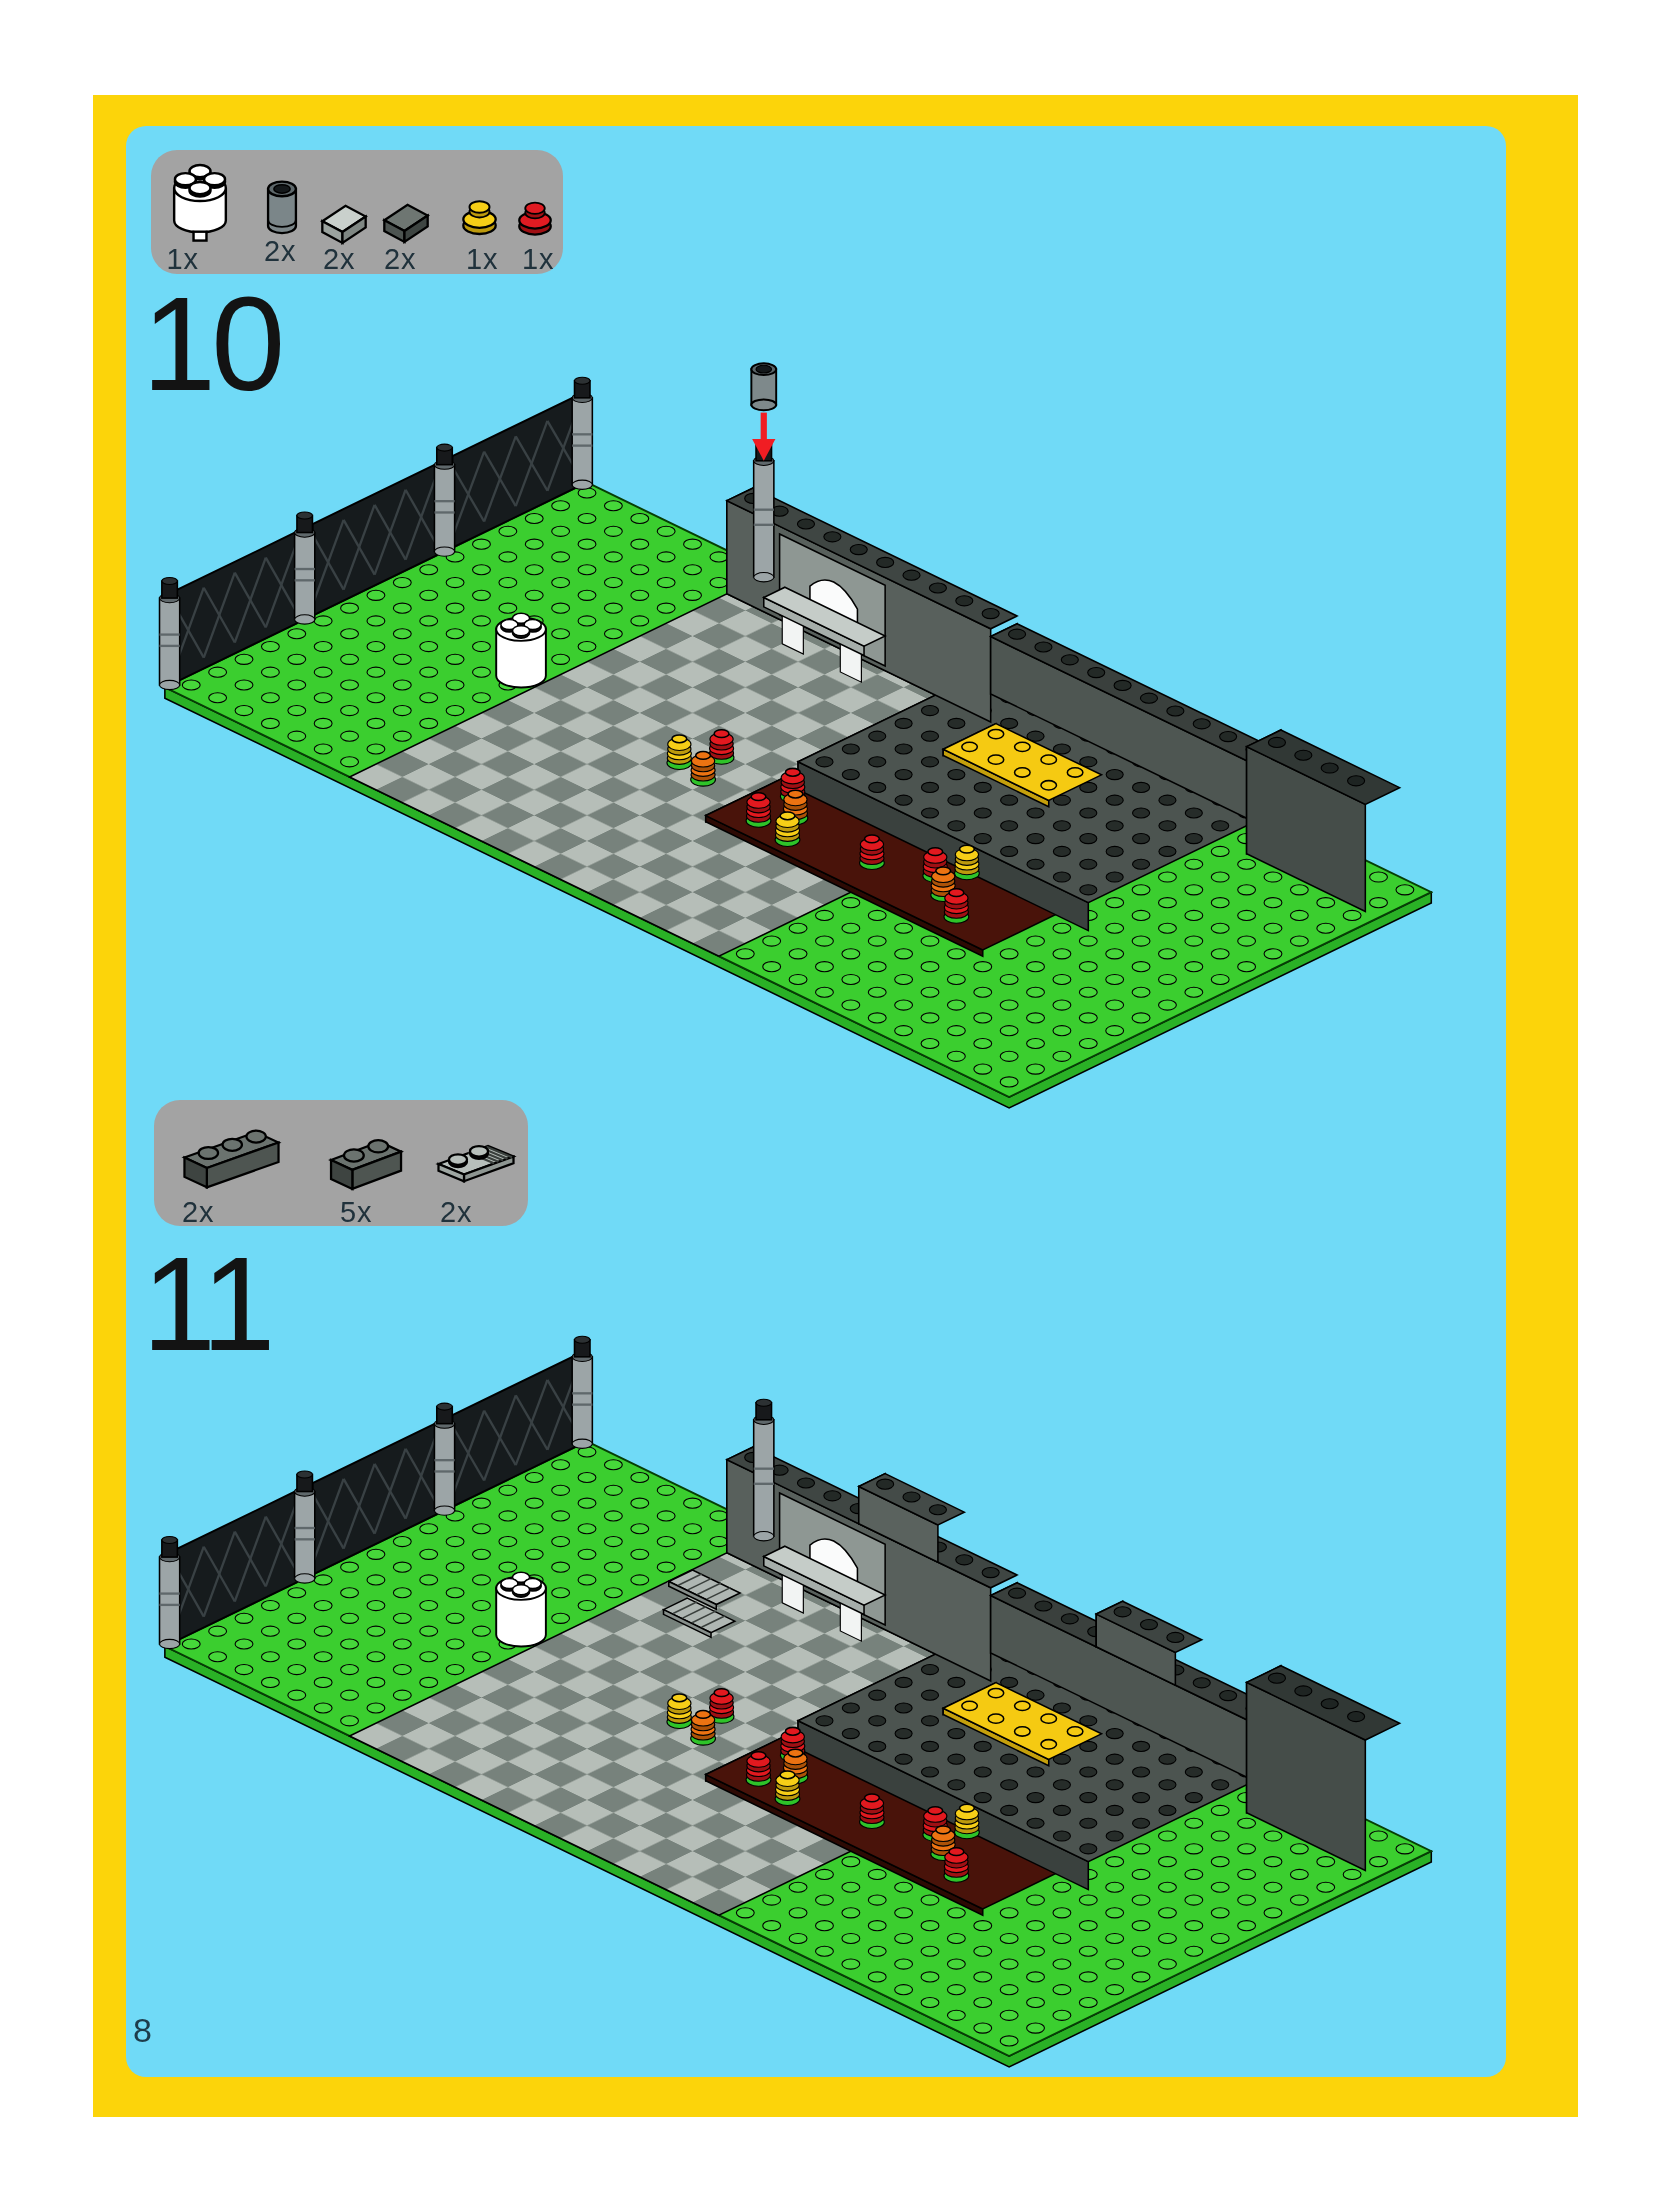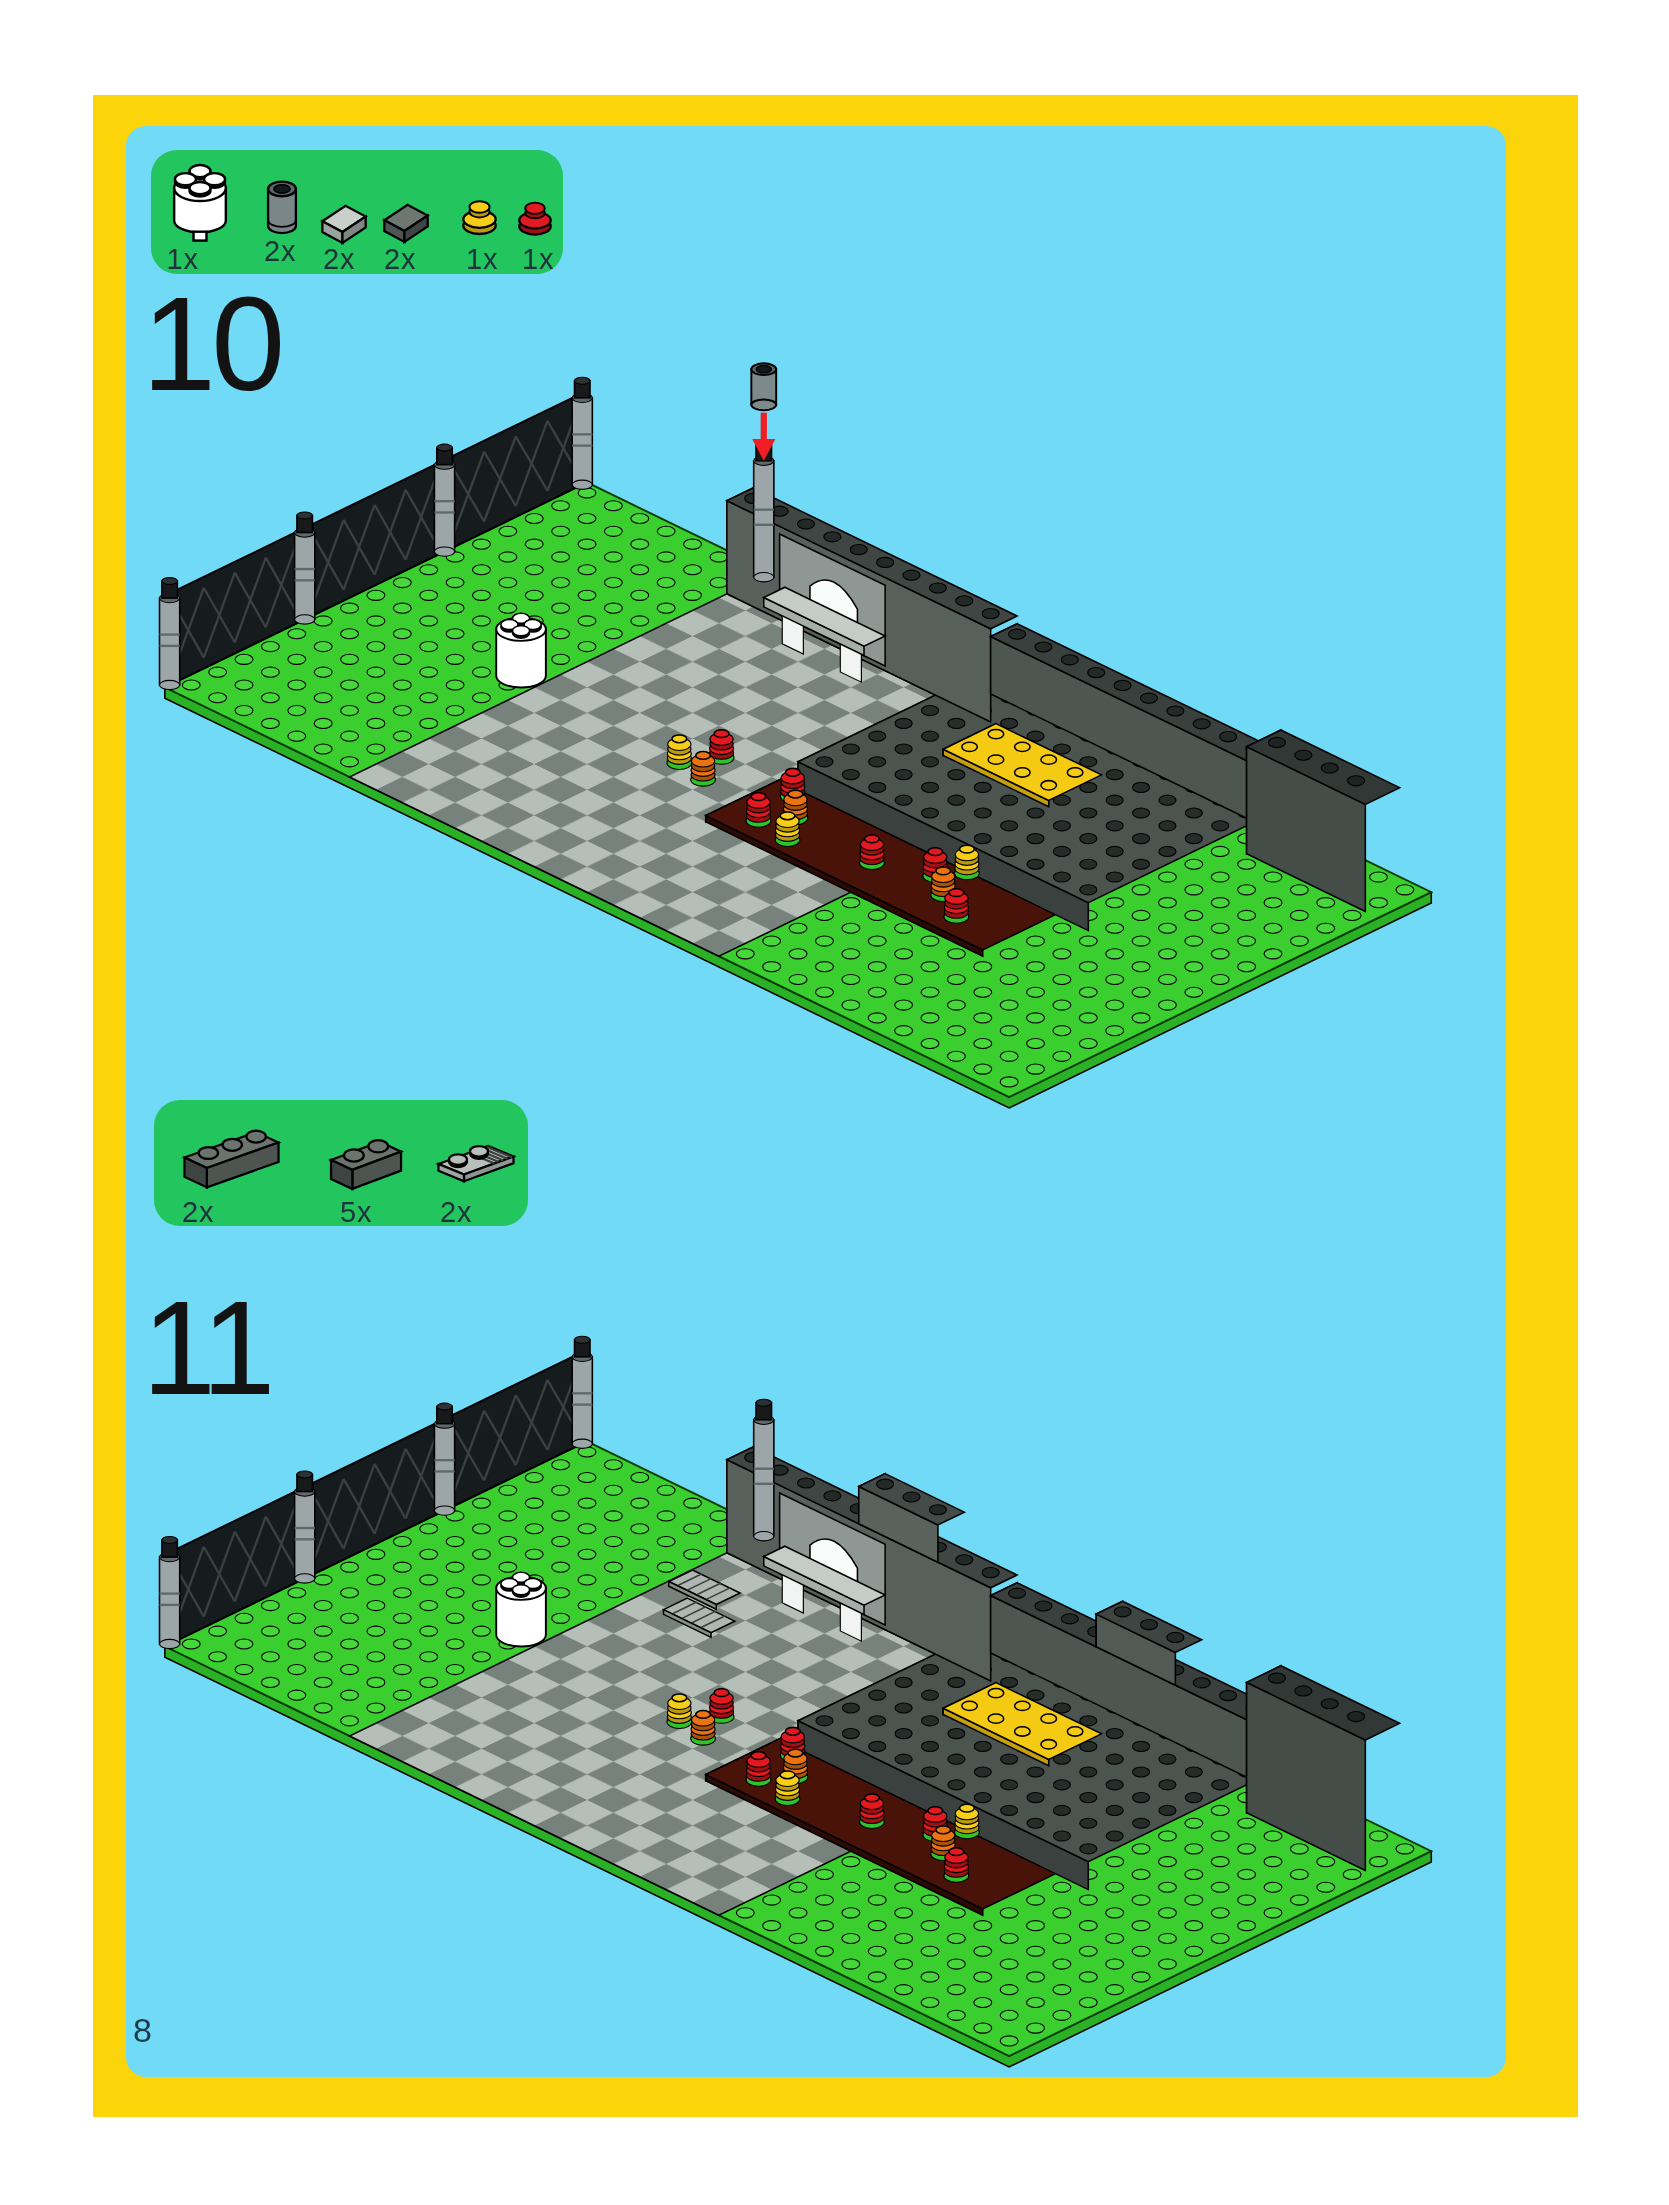--- a/index.html
+++ b/index.html
@@ -1,20 +1,20 @@
 <!DOCTYPE html>
 <html style="font-size:12.4px"><head>
 <meta charset="utf-8">
 <style>
   html,body{margin:0;padding:0;}
   body{background:#ffffff;font-family:"Liberation Sans",sans-serif;}
   .page{position:relative;width:1670px;height:2205px;background:#ffffff;overflow:hidden;}
   .frame{position:absolute;left:93px;top:95px;width:1485px;height:2022px;background:#FCD40A;}
   .panel{position:absolute;left:126px;top:126px;width:1380px;height:1951px;background:#70DAF7;border-radius:20px;}
-  .pbox{position:absolute;background:#22c55e;border-radius:26px;}
+  .pbox{position:absolute;background:#a3a3a3;border-radius:26px;}
   .pbox1{left:151px;top:150px;width:412px;height:124px;}
   .pbox2{left:154px;top:1100px;width:374px;height:126px;}
   .pitem{position:absolute;}
   .plabel{position:absolute;font-size:29px;line-height:1;color:#20323C;letter-spacing:0.8px;}
   .stepnum{position:absolute;font-size:133px;line-height:1;font-weight:400;color:#131313;letter-spacing:-4.7px;}
   .illus{position:absolute;left:129px;width:1304px;height:776px;}
   .pagenum{position:absolute;left:133px;top:2011px;font-size:34px;color:#1D3C4B;}
 </style>
 </head>
 <body>
@@ -954,21 +954,21 @@
           <ellipse cx="36" cy="33" rx="12" ry="7" fill="#111"></ellipse>
             <ellipse cx="36" cy="30" rx="12" ry="7" fill="#B7BFBB"></ellipse>
           <ellipse cx="64" cy="22" rx="12" ry="7" fill="#111"></ellipse>
             <ellipse cx="64" cy="19" rx="12" ry="7" fill="#B7BFBB"></ellipse>
         </g>
       </svg>
     </div>
     <span class="plabel" style="left:286px;top:98px;">2x</span>
   </div>
 
-  <div class="stepnum" style="left:142px;top:1238px;margin-top:44px;">11</div>
+  <div class="stepnum" style="left:142px;top:1238px;">11</div>
   <svg id="sc11" class="illus" style="top:1294px;" viewBox="0 0 1680 1000">
       <defs>
         <pattern id="sc11-ck" width="2" height="2" patternUnits="userSpaceOnUse" patternTransform="matrix(34 16.5 -34 16.5 590 190)">
           <rect x="0" y="0" width="2" height="2" fill="#77827C"></rect>
           <rect x="0" y="0" width="1" height="1" fill="#B6BEB8"></rect>
           <rect x="1" y="1" width="1" height="1" fill="#B6BEB8"></rect>
         </pattern>
       </defs>
       <polygon points="46.0,454.0 1134.0,982.0 1678.0,718.0 1678.0,732.0 1134.0,996.0 46.0,468.0" fill="#2AB126" stroke="#000" stroke-width="2"></polygon>
       <polygon points="590.0,190.0 1678.0,718.0 1134.0,982.0 46.0,454.0" fill="#3BCE2F" stroke="#063E05" stroke-width="2.5"></polygon>

